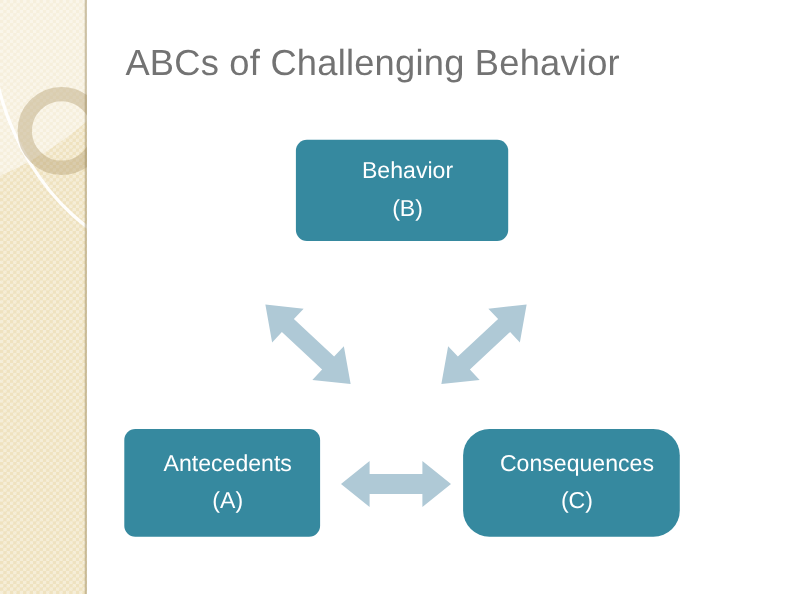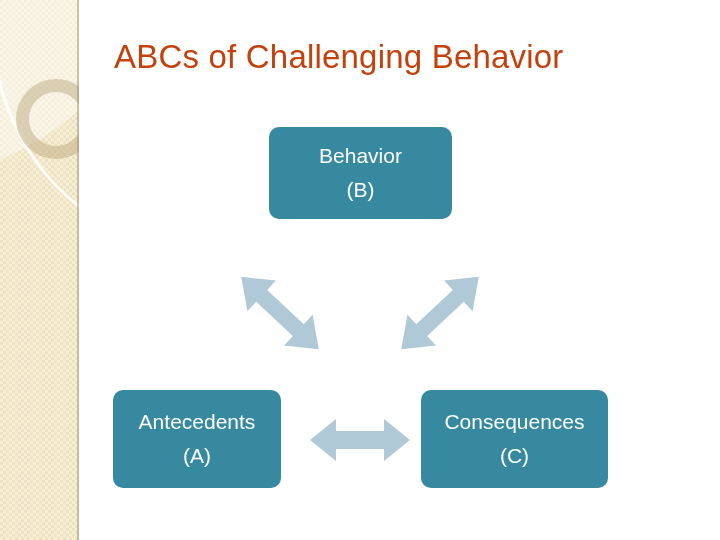--- a/index.html
+++ b/index.html
@@ -79,61 +79,63 @@
     height: 540px;
     background: rgba(150,132,92,0.45);
   }
 
   
   #title {
     position: absolute;
     left: 114px;
     top: 36px;
     width: 584px;
-    color: #c2410c;
+    color: #737373;
     font-size: 33px;
     font-weight: 400;
     letter-spacing: 0.2px;
     line-height: 42px;
     white-space: nowrap;
   }
 
   
   .abc-box {
     position: absolute;
     background-color: #36899f;
     border-radius: 10px;
     color: #ffffff;
     display: flex;
     flex-direction: column;
     align-items: center;
     justify-content: center;
     font-size: 21px;
     line-height: 34px;
     text-align: center;
+    padding-left: 10px;
   }
   .abc-box .line2 { font-size: 21px; }
 
   #box-behavior {
     left: 269px;
     top: 127px;
     width: 183px;
     height: 92px;
   }
   #box-antecedents {
     left: 113px;
     top: 390px;
     width: 168px;
     height: 98px;
   }
   #box-consequences {
     left: 421px;
     top: 390px;
     width: 187px;
     height: 98px;
+    border-radius: 24px;
   }
 
   
   .arrow-svg {
     position: absolute;
     overflow: visible;
   }
   #arrow-left-diag  { left: 238px; top: 258px; }
   #arrow-right-diag { left: 398px; top: 258px; }
   #arrow-horizontal { left: 308px; top: 416px; }

